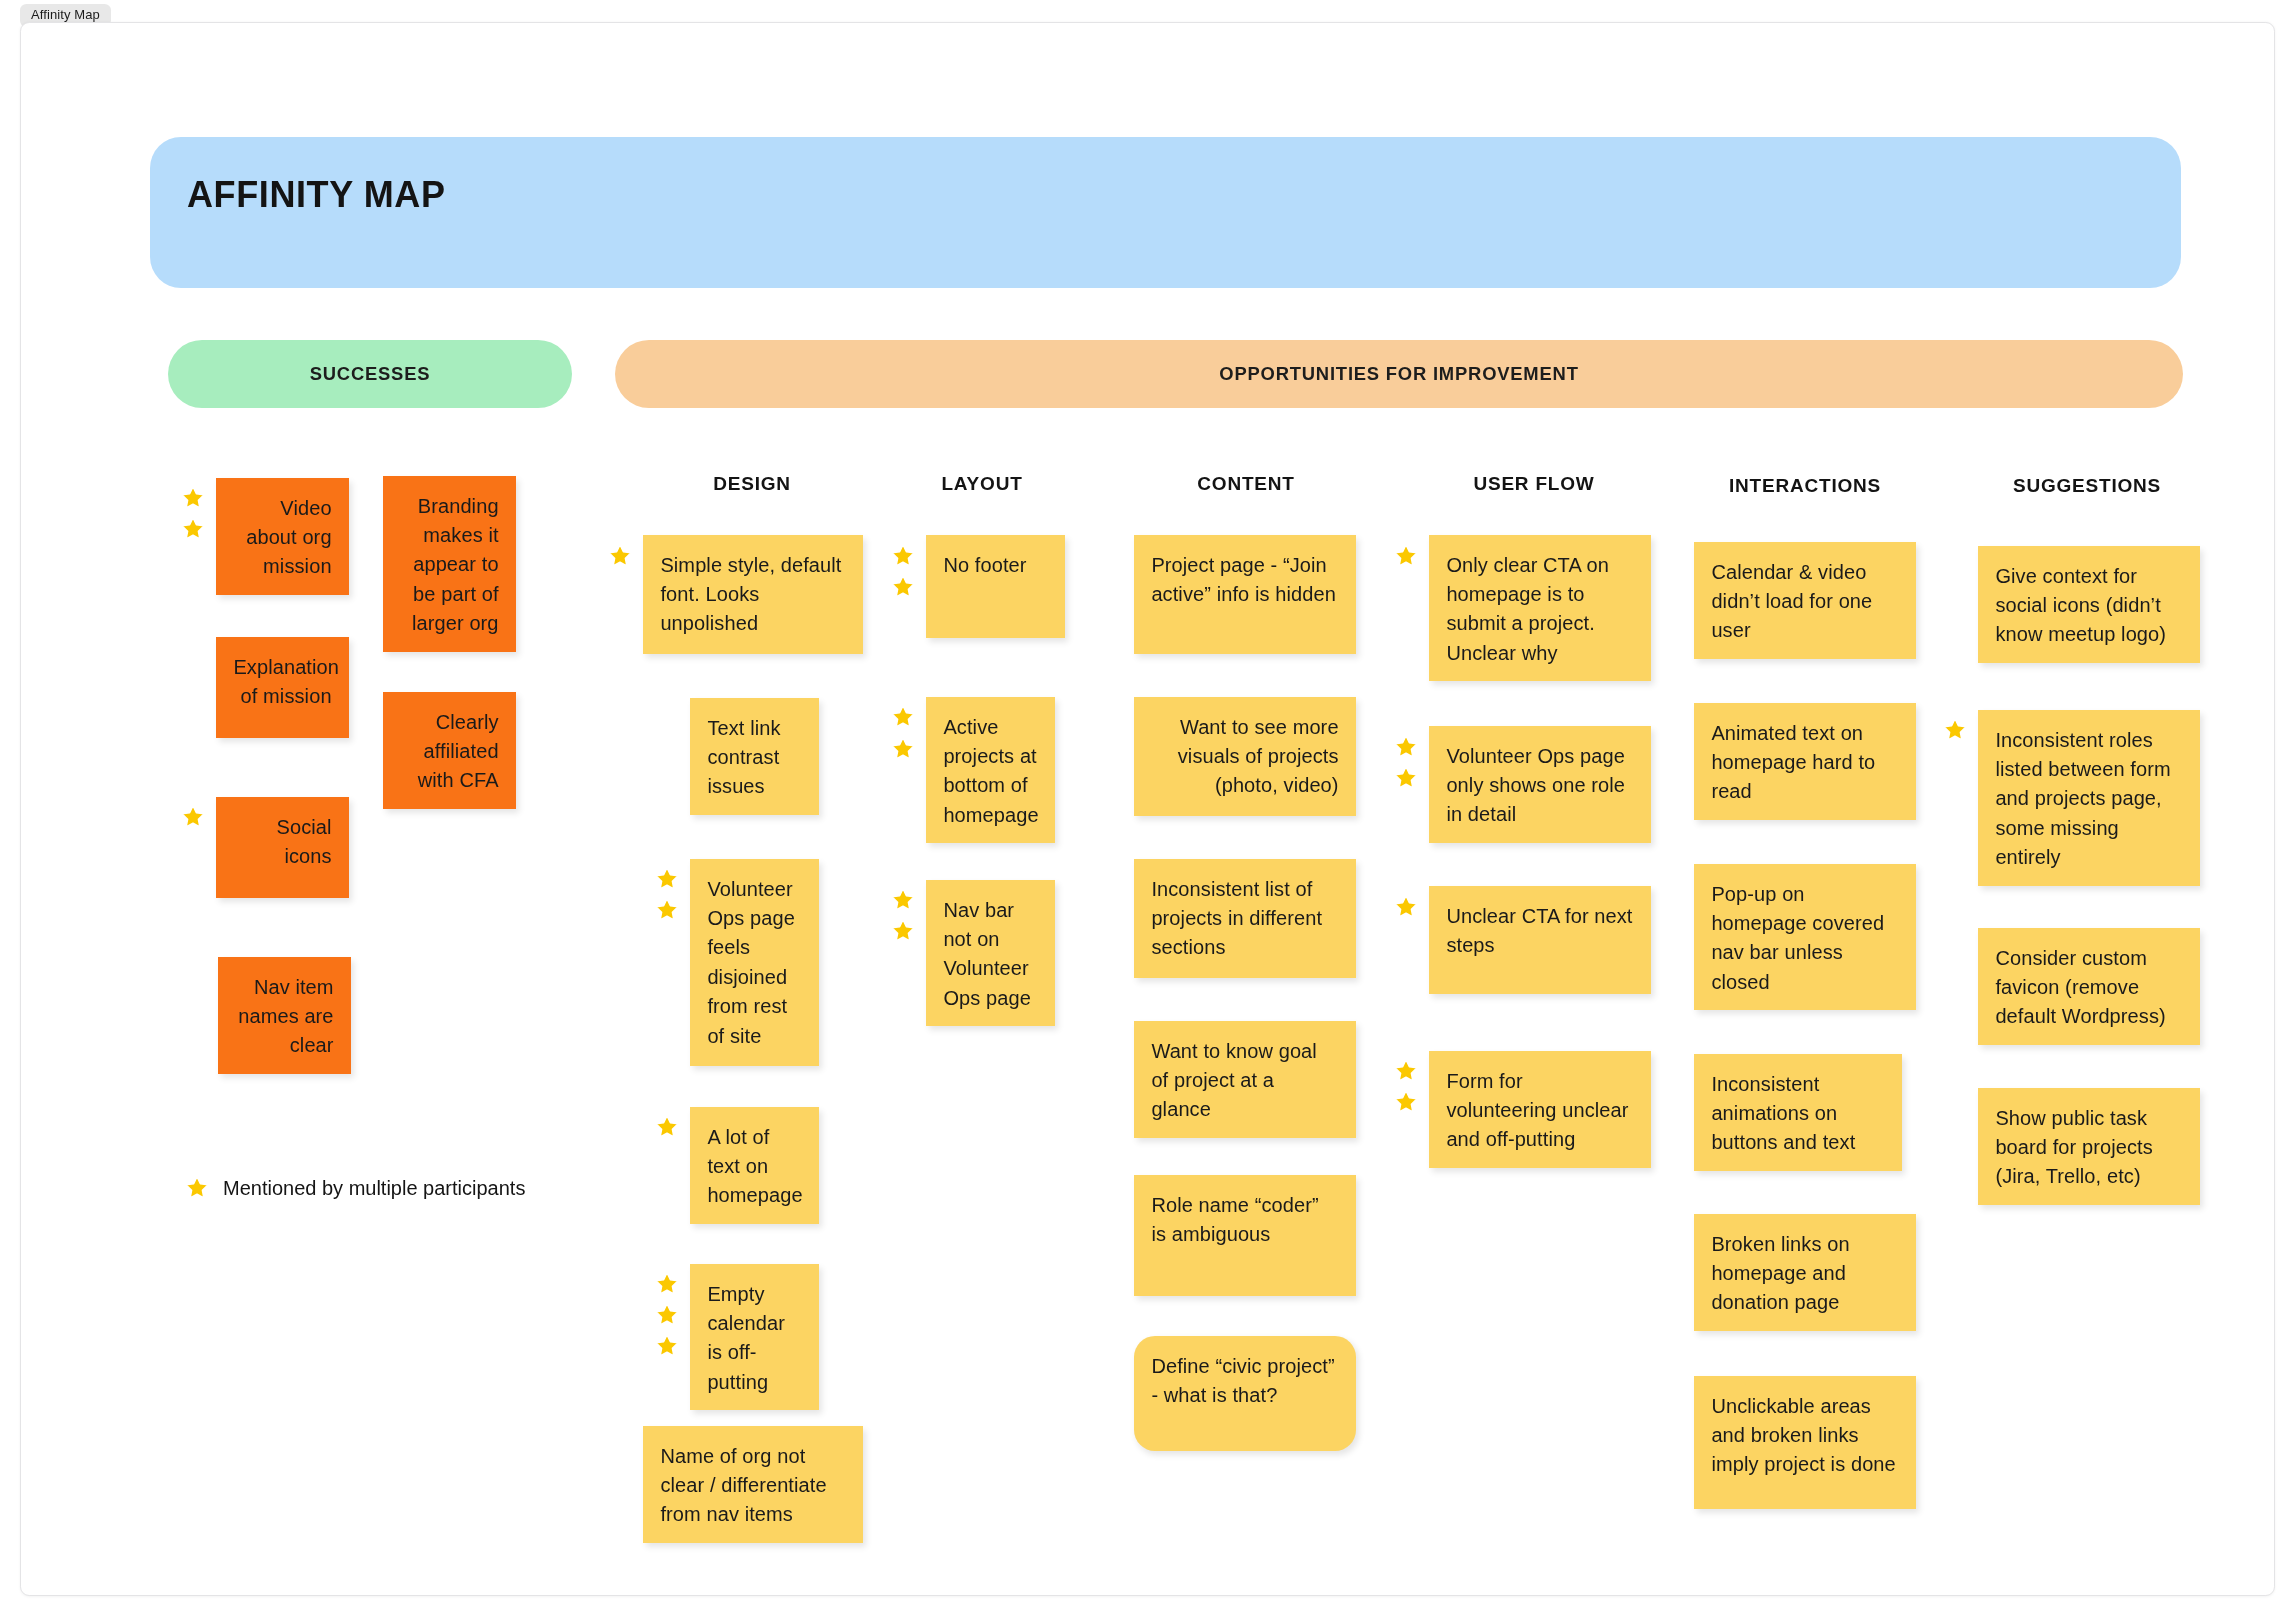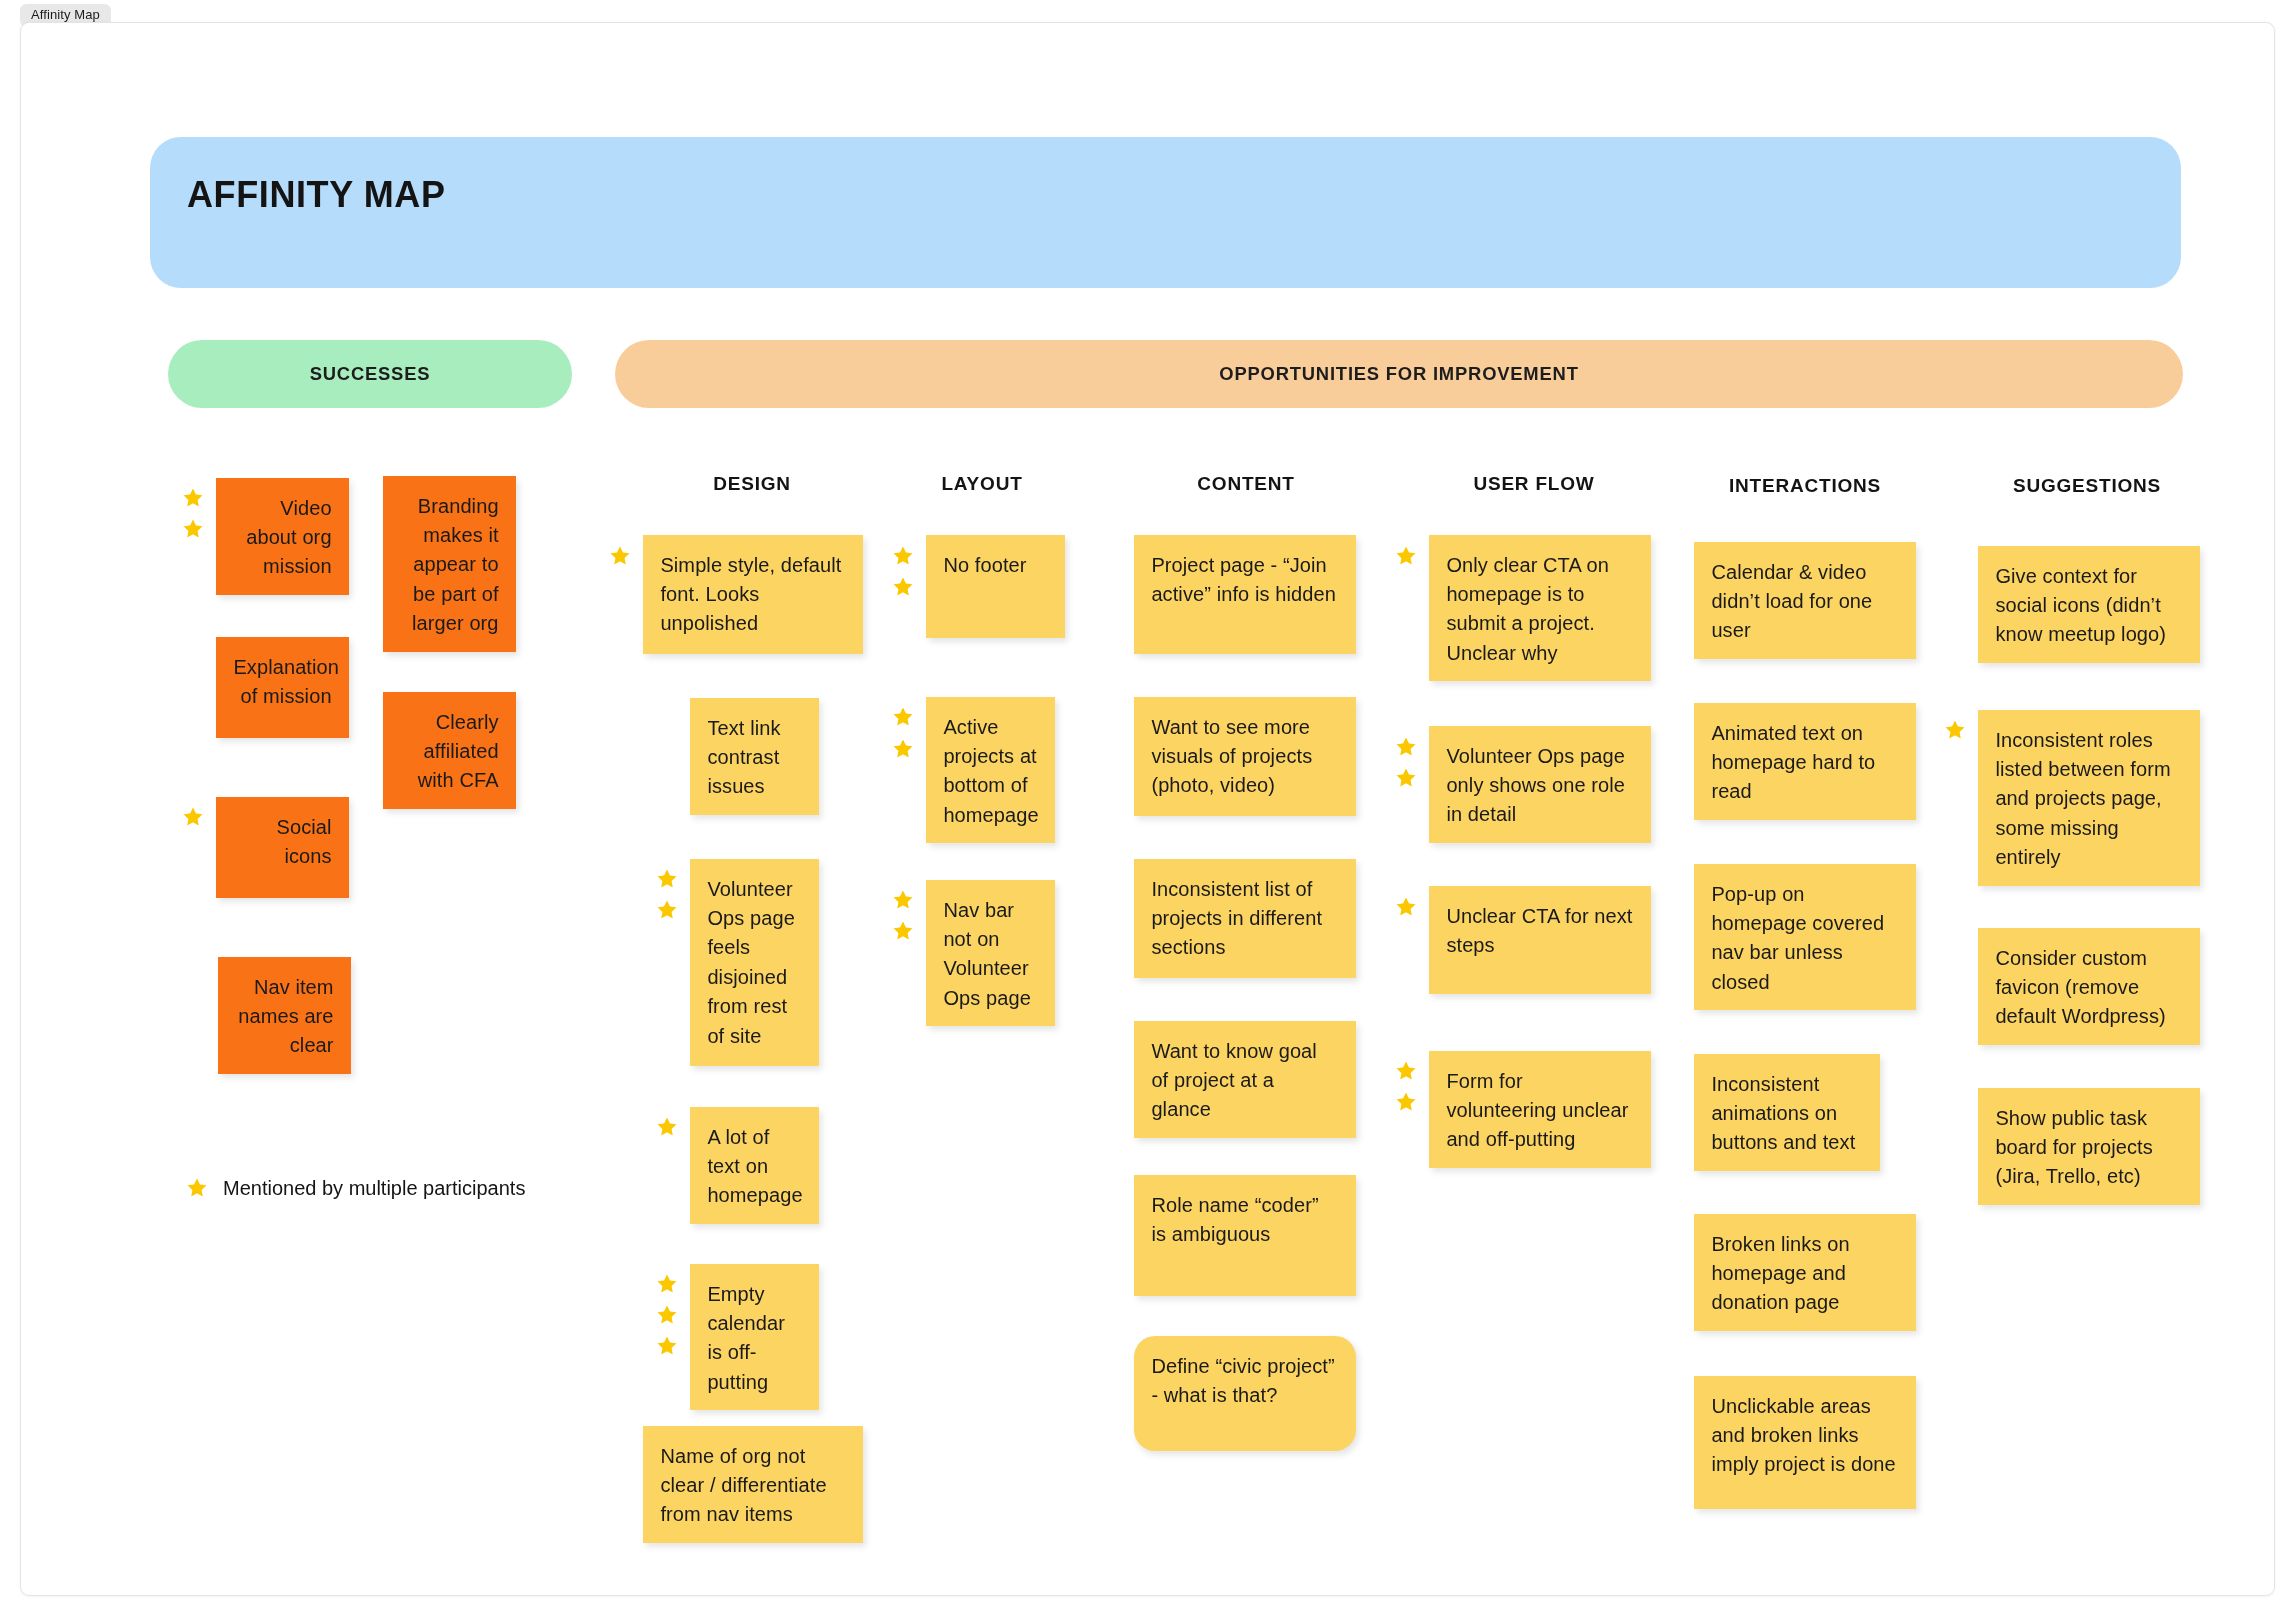--- a/index.html
+++ b/index.html
@@ -178,21 +178,21 @@
         </svg>
         <div class="note yellow" style="left: 905px; top: 857px; width: 129px; min-height: 140px;">Nav bar not on Volunteer Ops page</div>
         <svg class="star" viewBox="0 0 24 24" style="left: 869px; top: 864px;">
           <path d="M12 1.6l3.1 6.5 7.1 1-5.2 5 1.3 7.1L12 17.8 5.7 21.2 7 14.1l-5.2-5 7.1-1z" fill="#fbc800" stroke="#ffffff" stroke-width="1.4" stroke-linejoin="round"></path>
         </svg>
         <svg class="star" viewBox="0 0 24 24" style="left: 869px; top: 895px;">
           <path d="M12 1.6l3.1 6.5 7.1 1-5.2 5 1.3 7.1L12 17.8 5.7 21.2 7 14.1l-5.2-5 7.1-1z" fill="#fbc800" stroke="#ffffff" stroke-width="1.4" stroke-linejoin="round"></path>
         </svg>
         <div class="col-head" style="left: 1225px; top: 450px;">CONTENT</div>
         <div class="note yellow" style="left: 1113px; top: 512px; width: 222px; min-height: 119px;">Project page - “Join active” info is hidden</div>
-        <div class="note yellow" style="left: 1113px; top: 674px; width: 222px; min-height: 119px;">Want to see more visuals of projects (photo, video)</div>
+        <div class="note yellow" style="left: 1113px; top: 674px; width: 222px; min-height: 119px; text-align: right;">Want to see more visuals of projects (photo, video)</div>
         <div class="note yellow" style="left: 1113px; top: 836px; width: 222px; min-height: 119px;">Inconsistent list of projects in different sections</div>
         <div class="note yellow" style="left: 1113px; top: 998px; width: 222px; min-height: 115px;">Want to know goal of project at a glance</div>
         <div class="note yellow" style="left: 1113px; top: 1152px; width: 222px; min-height: 121px;">Role name “coder” is ambiguous</div>
         <div class="note yellow" style="left: 1113px; top: 1313px; width: 222px; min-height: 115px; border-radius: 21px;">Define “civic project” - what is that?</div>
         <div class="col-head" style="left: 1513px; top: 450px;">USER FLOW</div>
         <div class="note yellow" style="left: 1408px; top: 512px; width: 222px; min-height: 124px;">Only clear CTA on homepage is to submit a project. Unclear why</div>
         <svg class="star" viewBox="0 0 24 24" style="left: 1372px; top: 520px;">
           <path d="M12 1.6l3.1 6.5 7.1 1-5.2 5 1.3 7.1L12 17.8 5.7 21.2 7 14.1l-5.2-5 7.1-1z" fill="#fbc800" stroke="#ffffff" stroke-width="1.4" stroke-linejoin="round"></path>
         </svg>
         <div class="note yellow" style="left: 1408px; top: 703px; width: 222px; min-height: 106px;">Volunteer Ops page only shows one role in detail</div>
@@ -210,21 +210,21 @@
         <svg class="star" viewBox="0 0 24 24" style="left: 1372px; top: 1035px;">
           <path d="M12 1.6l3.1 6.5 7.1 1-5.2 5 1.3 7.1L12 17.8 5.7 21.2 7 14.1l-5.2-5 7.1-1z" fill="#fbc800" stroke="#ffffff" stroke-width="1.4" stroke-linejoin="round"></path>
         </svg>
         <svg class="star" viewBox="0 0 24 24" style="left: 1372px; top: 1066px;">
           <path d="M12 1.6l3.1 6.5 7.1 1-5.2 5 1.3 7.1L12 17.8 5.7 21.2 7 14.1l-5.2-5 7.1-1z" fill="#fbc800" stroke="#ffffff" stroke-width="1.4" stroke-linejoin="round"></path>
         </svg>
         <div class="col-head" style="left: 1784px; top: 452px;">INTERACTIONS</div>
         <div class="note yellow" style="left: 1673px; top: 519px; width: 222px; min-height: 112px;">Calendar &amp; video didn’t load for one user</div>
         <div class="note yellow" style="left: 1673px; top: 680px; width: 222px; min-height: 106px;">Animated text on homepage hard to read</div>
         <div class="note yellow" style="left: 1673px; top: 841px; width: 222px; min-height: 133px;">Pop-up on homepage covered nav bar unless closed</div>
-        <div class="note yellow" style="left: 1673px; top: 1031px; width: 186px; min-height: 112px;">Inconsistent animations on buttons and text</div>
+        <div class="note yellow" style="left: 1673px; top: 1031px; width: 208px; min-height: 112px;">Inconsistent animations on buttons and text</div>
         <div class="note yellow" style="left: 1673px; top: 1191px; width: 222px; min-height: 115px;">Broken links on homepage and donation page</div>
         <div class="note yellow" style="left: 1673px; top: 1353px; width: 222px; min-height: 133px;">Unclickable areas and broken links imply project is done</div>
         <div class="col-head" style="left: 2066px; top: 452px;">SUGGESTIONS</div>
         <div class="note yellow" style="left: 1957px; top: 523px; width: 222px; min-height: 110px;">Give context for social icons (didn’t know meetup logo)</div>
         <div class="note yellow" style="left: 1957px; top: 687px; width: 222px; min-height: 142px;">Inconsistent roles listed between form and projects page, some missing entirely</div>
         <svg class="star" viewBox="0 0 24 24" style="left: 1921px; top: 694px;">
           <path d="M12 1.6l3.1 6.5 7.1 1-5.2 5 1.3 7.1L12 17.8 5.7 21.2 7 14.1l-5.2-5 7.1-1z" fill="#fbc800" stroke="#ffffff" stroke-width="1.4" stroke-linejoin="round"></path>
         </svg>
         <div class="note yellow" style="left: 1957px; top: 905px; width: 222px; min-height: 108px;">Consider custom favicon (remove default Wordpress)</div>
         <div class="note yellow" style="left: 1957px; top: 1065px; width: 222px; min-height: 108px;">Show public task board for projects (Jira, Trello, etc)</div>

